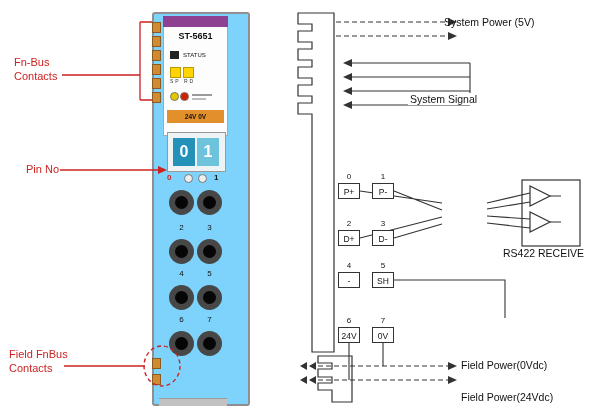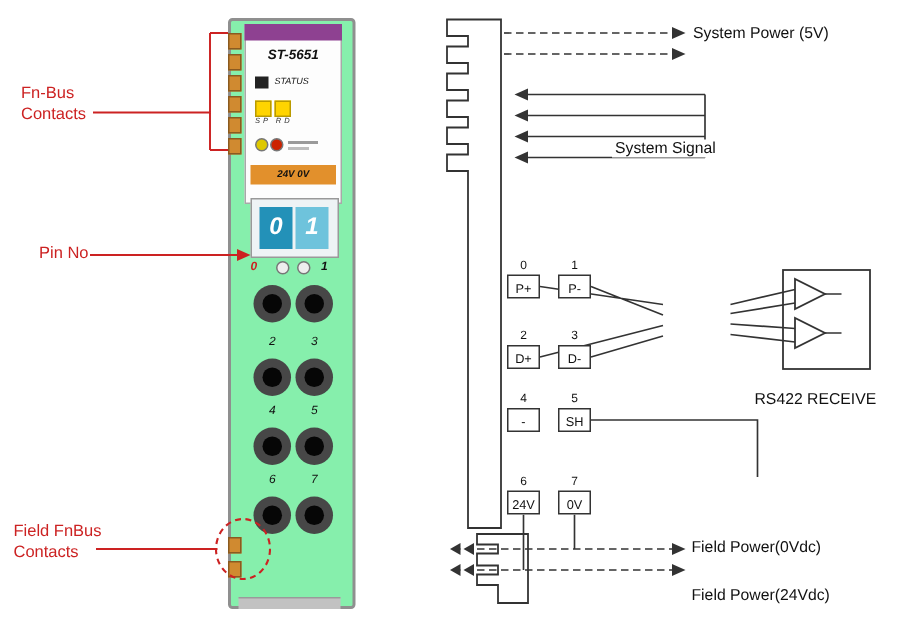--- a/index.html
+++ b/index.html
@@ -7,22 +7,22 @@
          font-family:"Liberation Sans",sans-serif;color:#111;}
   .abs{position:absolute;}
   .red{color:#cc2222;font-size:11px;line-height:13px;text-align:center;}
   .lbl{font-size:10.5px;line-height:12px;white-space:nowrap;}
   .num{font-size:8px;width:22px;text-align:center;line-height:10px;}
   .pinbox{width:22px;height:16px;border:1px solid #333;background:#fff;font-size:8.5px;
           text-align:center;line-height:16px;box-sizing:border-box;}
   .cablebox{width:45px;height:30px;border:1px solid #333;background:#fff;font-size:10.5px;
             text-align:center;line-height:28px;box-sizing:border-box;}
   
-  #module{left:152px;top:12px;width:85px;height:394px;background:#86efac;
-          border:2px solid #8f8f8f;border-radius:3px;box-sizing:border-box;font-style:italic;}
+  #module{left:152px;top:12px;width:98px;height:394px;background:#7dd3fc;
+          border:2px solid #8f8f8f;border-radius:3px;box-sizing:border-box;}
   .contact{left:-2px;width:7px;height:9px;background:#d08a30;border:1px solid #8a5a20;}
   .plate{left:9px;top:2px;width:63px;height:118px;background:#fdfdfd;border:1px solid #a8a8a8;}
   .band{left:9px;top:2px;width:65px;height:11px;background:#8e4191;}
   .model{left:9px;top:17px;width:65px;text-align:center;font-size:9px;font-weight:bold;}
   .ledsq{width:9px;height:9px;background:#ffd400;border:1px solid #b99a00;}
   .dot{width:7px;height:7px;border-radius:50%;border:1px solid #777;}
   .ostrip{left:13px;top:96px;width:57px;height:13px;background:#e2902c;text-align:center;
           font-size:6.5px;font-weight:bold;line-height:13px;color:#111;}
   .dframe{left:13px;top:118px;width:57px;height:38px;background:#eef3f5;border:1px solid #999;}
   .dcell{top:5px;width:22px;height:28px;color:#fff;font-weight:bold;font-size:16px;
@@ -180,19 +180,19 @@
   <div class="abs num" style="left:372px;top:261px">5</div>
   <div class="abs pinbox" style="left:338px;top:272px">-</div>
   <div class="abs pinbox" style="left:372px;top:272px">SH</div>
 
   <div class="abs num" style="left:338px;top:316px">6</div>
   <div class="abs num" style="left:372px;top:316px">7</div>
   <div class="abs pinbox" style="left:338px;top:327px">24V</div>
   <div class="abs pinbox" style="left:372px;top:327px">0V</div>
 
 
-  <div class="abs lbl" style="left:462px;top:16px">System Power (5V)</div>
+  <div class="abs lbl" style="left:444px;top:16px">System Power (5V)</div>
   <div class="abs lbl" style="left:408px;top:93px;background:#fff;padding:0 2px">System Signal</div>
-  <div class="abs lbl" style="left:503px;top:260px">RS422 RECEIVE</div>
+  <div class="abs lbl" style="left:503px;top:247px">RS422 RECEIVE</div>
   <div class="abs lbl" style="left:461px;top:359px">Field Power(0Vdc)</div>
   <div class="abs lbl" style="left:461px;top:391px">Field Power(24Vdc)</div>
 
 </div>
 
 </body></html>

